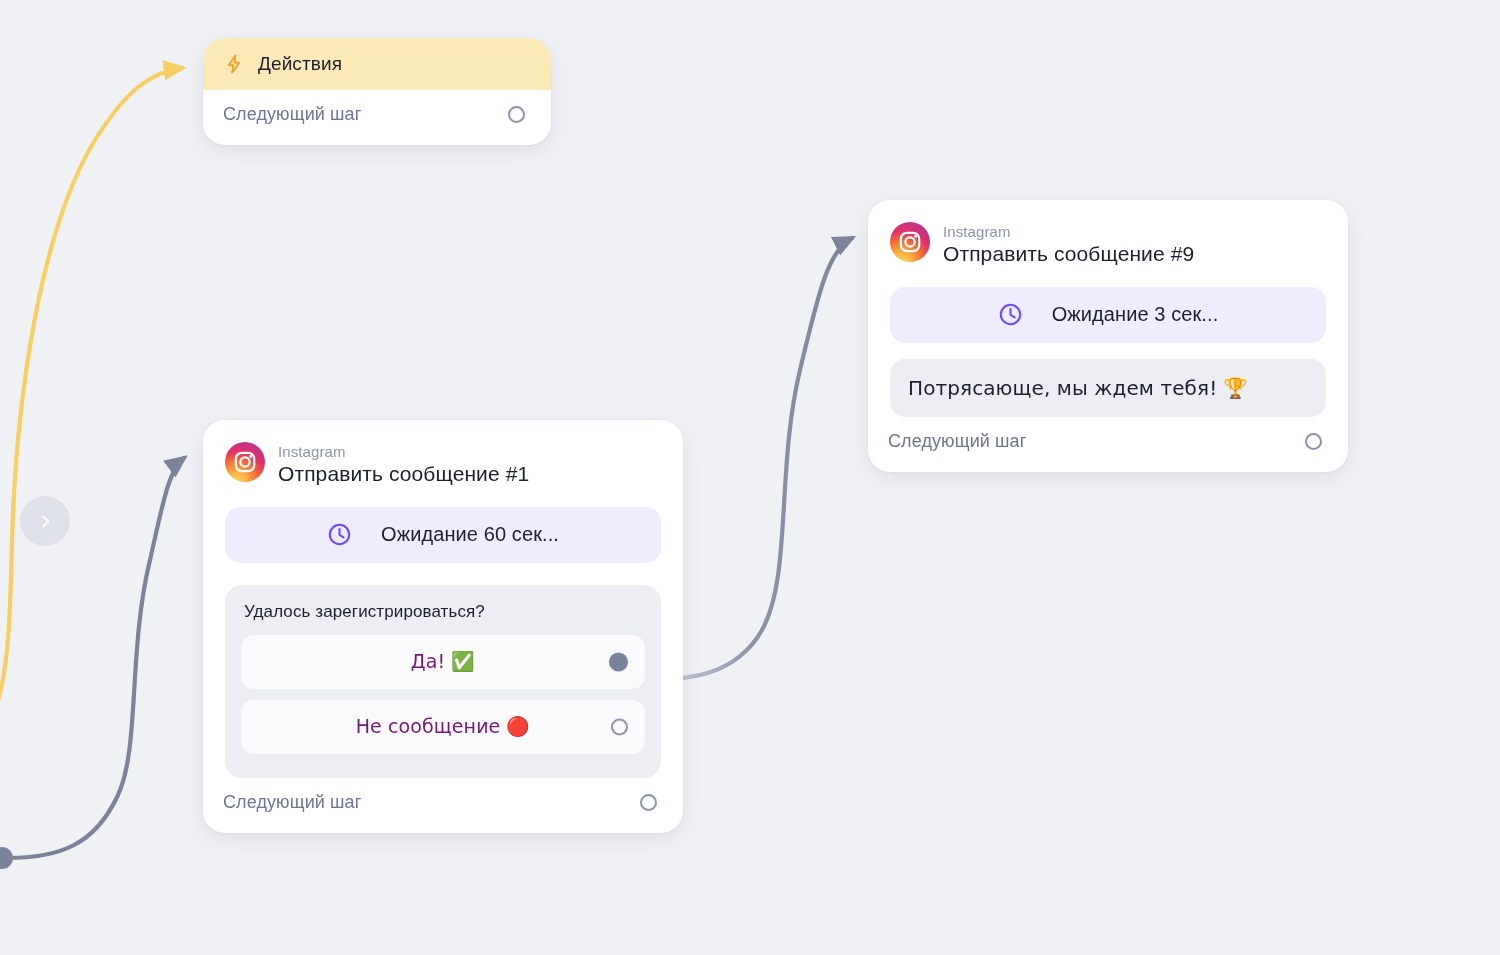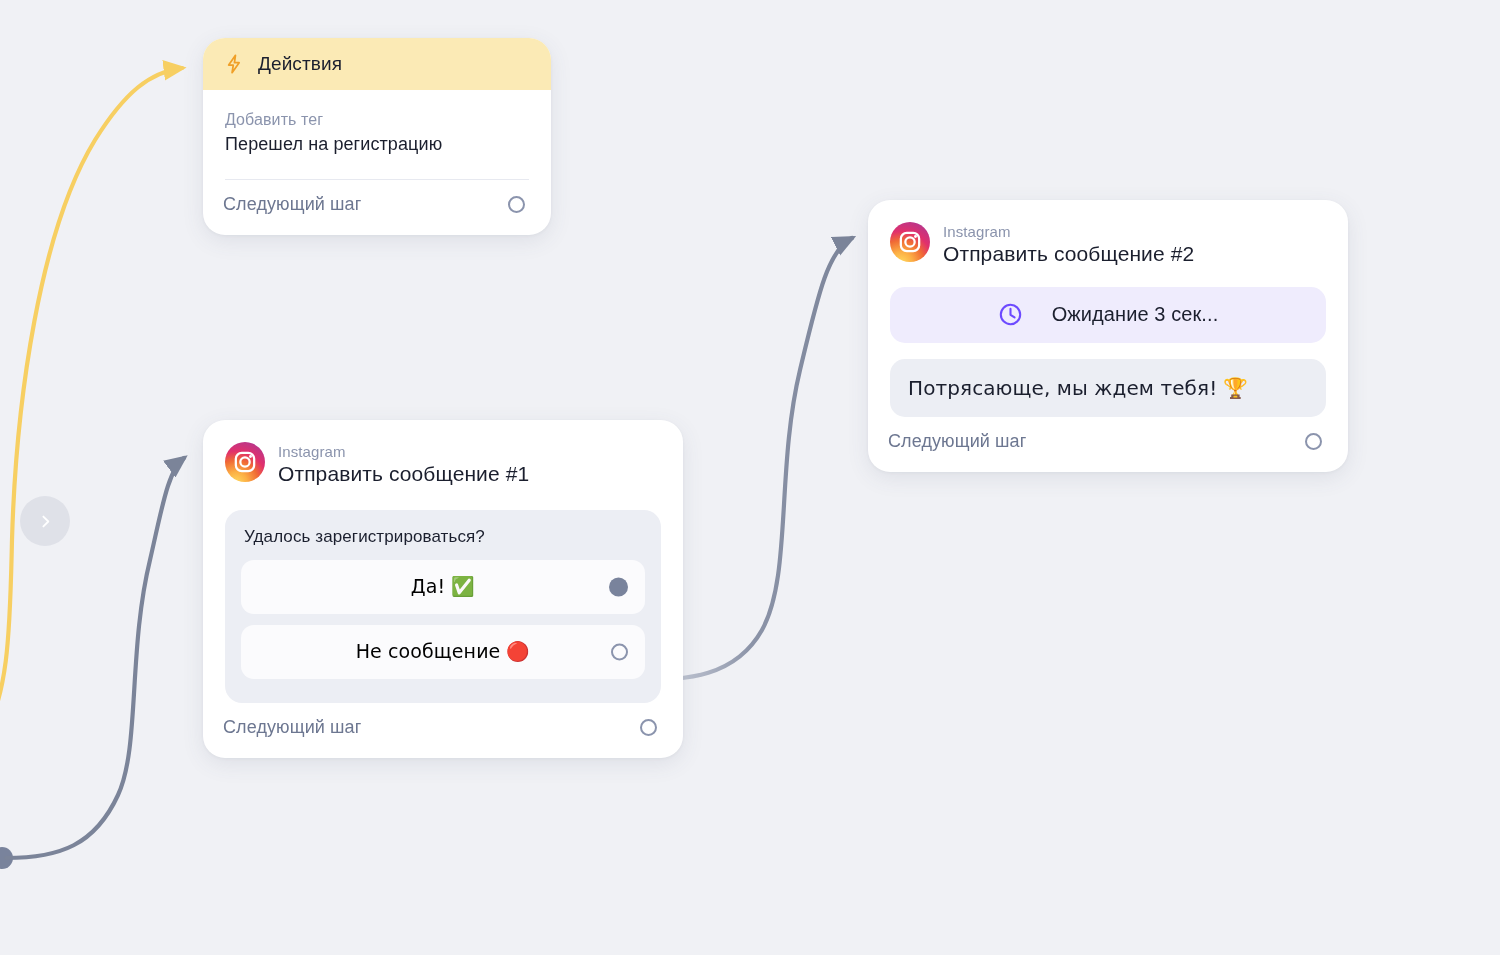--- a/index.html
+++ b/index.html
@@ -223,21 +223,21 @@
     align-items: center;
     justify-content: center;
     margin-bottom: 11px;
     cursor: pointer;
   }
 
   .quiz-option:last-child { margin-bottom: 0; }
 
   .quiz-option .opt-label {
     font-size: 19px;
-    color: #000000;
+    color: #701a75;
     letter-spacing: .1px;
   }
 
   .quiz-option .opt-port {
     position: absolute;
     right: 17px;
     top: 50%;
     transform: translateY(-50%);
   }
 
@@ -284,25 +284,20 @@
 
   <div class="node" id="node-actions">
 
     <div class="actions-header">
       <svg class="bolt-icon" viewBox="0 0 24 24" fill="none">
         <path d="M13.6 2.5 L6.2 13.2 h5.0 l-1.3 8.3 L17.6 10.6 h-5.1 z" stroke="#f0a028" stroke-width="1.9" stroke-linejoin="round"></path>
       </svg>
       <span class="title">Действия</span>
     </div>
 
-    <div class="actions-body">
-      <div class="field-label">Добавить тег</div>
-      <div class="field-value">Перешел на регистрацию</div>
-      <div class="divider"></div>
-    </div>
 
     <div class="next-step">
       <span class="label">Следующий шаг</span>
       <span class="port-open"></span>
     </div>
   </div>
 
   <div class="node" id="node-msg1">
 
     <div class="ig-head">
@@ -323,20 +318,27 @@
         <circle cx="30.6" cy="17.4" r="1.75" fill="#ffffff"></circle>
       </svg>
       <div class="texts">
         <div class="ig-brand">Instagram</div>
         <div class="ig-title">Отправить сообщение #1</div>
       </div>
     </div>
 
     <div class="node-body">
 
+      <div class="wait-block">
+        <svg class="clock-icon" viewBox="0 0 24 24" fill="none">
+          <circle cx="12" cy="12" r="9.3" stroke="#6d4aff" stroke-width="2"></circle>
+          <path d="M12 6.6 V12.3 L15.9 14.8" stroke="#6d4aff" stroke-width="2" stroke-linecap="round" stroke-linejoin="round"></path>
+        </svg>
+        <span class="label">Ожидание 60 сек...</span>
+      </div>
 
       <div class="quiz-block">
         <div class="quiz-question">Удалось зарегистрироваться?</div>
 
         <div class="quiz-option">
           <span class="opt-label emoji">Да! ✅</span>
           <span class="opt-port port-filled"></span>
         </div>
 
         <div class="quiz-option">
@@ -366,21 +368,21 @@
             <stop offset="100%" stop-color="#8a3ab9"></stop>
           </radialGradient>
         </defs>
         <circle cx="24" cy="24" r="24" fill="url(#ig-grad-2)"></circle>
         <rect x="13" y="13" width="22" height="22" rx="7.2" ry="7.2" fill="none" stroke="#ffffff" stroke-width="2.7"></rect>
         <circle cx="24" cy="24" r="5.6" fill="none" stroke="#ffffff" stroke-width="2.7"></circle>
         <circle cx="30.6" cy="17.4" r="1.75" fill="#ffffff"></circle>
       </svg>
       <div class="texts">
         <div class="ig-brand">Instagram</div>
-        <div class="ig-title">Отправить сообщение #2</div>
+        <div class="ig-title">Отправить сообщение #9</div>
       </div>
     </div>
 
     <div class="node-body">
 
       <div class="wait-block">
         <svg class="clock-icon" viewBox="0 0 24 24" fill="none">
           <circle cx="12" cy="12" r="9.3" stroke="#6d4aff" stroke-width="2"></circle>
           <path d="M12 6.6 V12.3 L15.9 14.8" stroke="#6d4aff" stroke-width="2" stroke-linecap="round" stroke-linejoin="round"></path>
         </svg>

